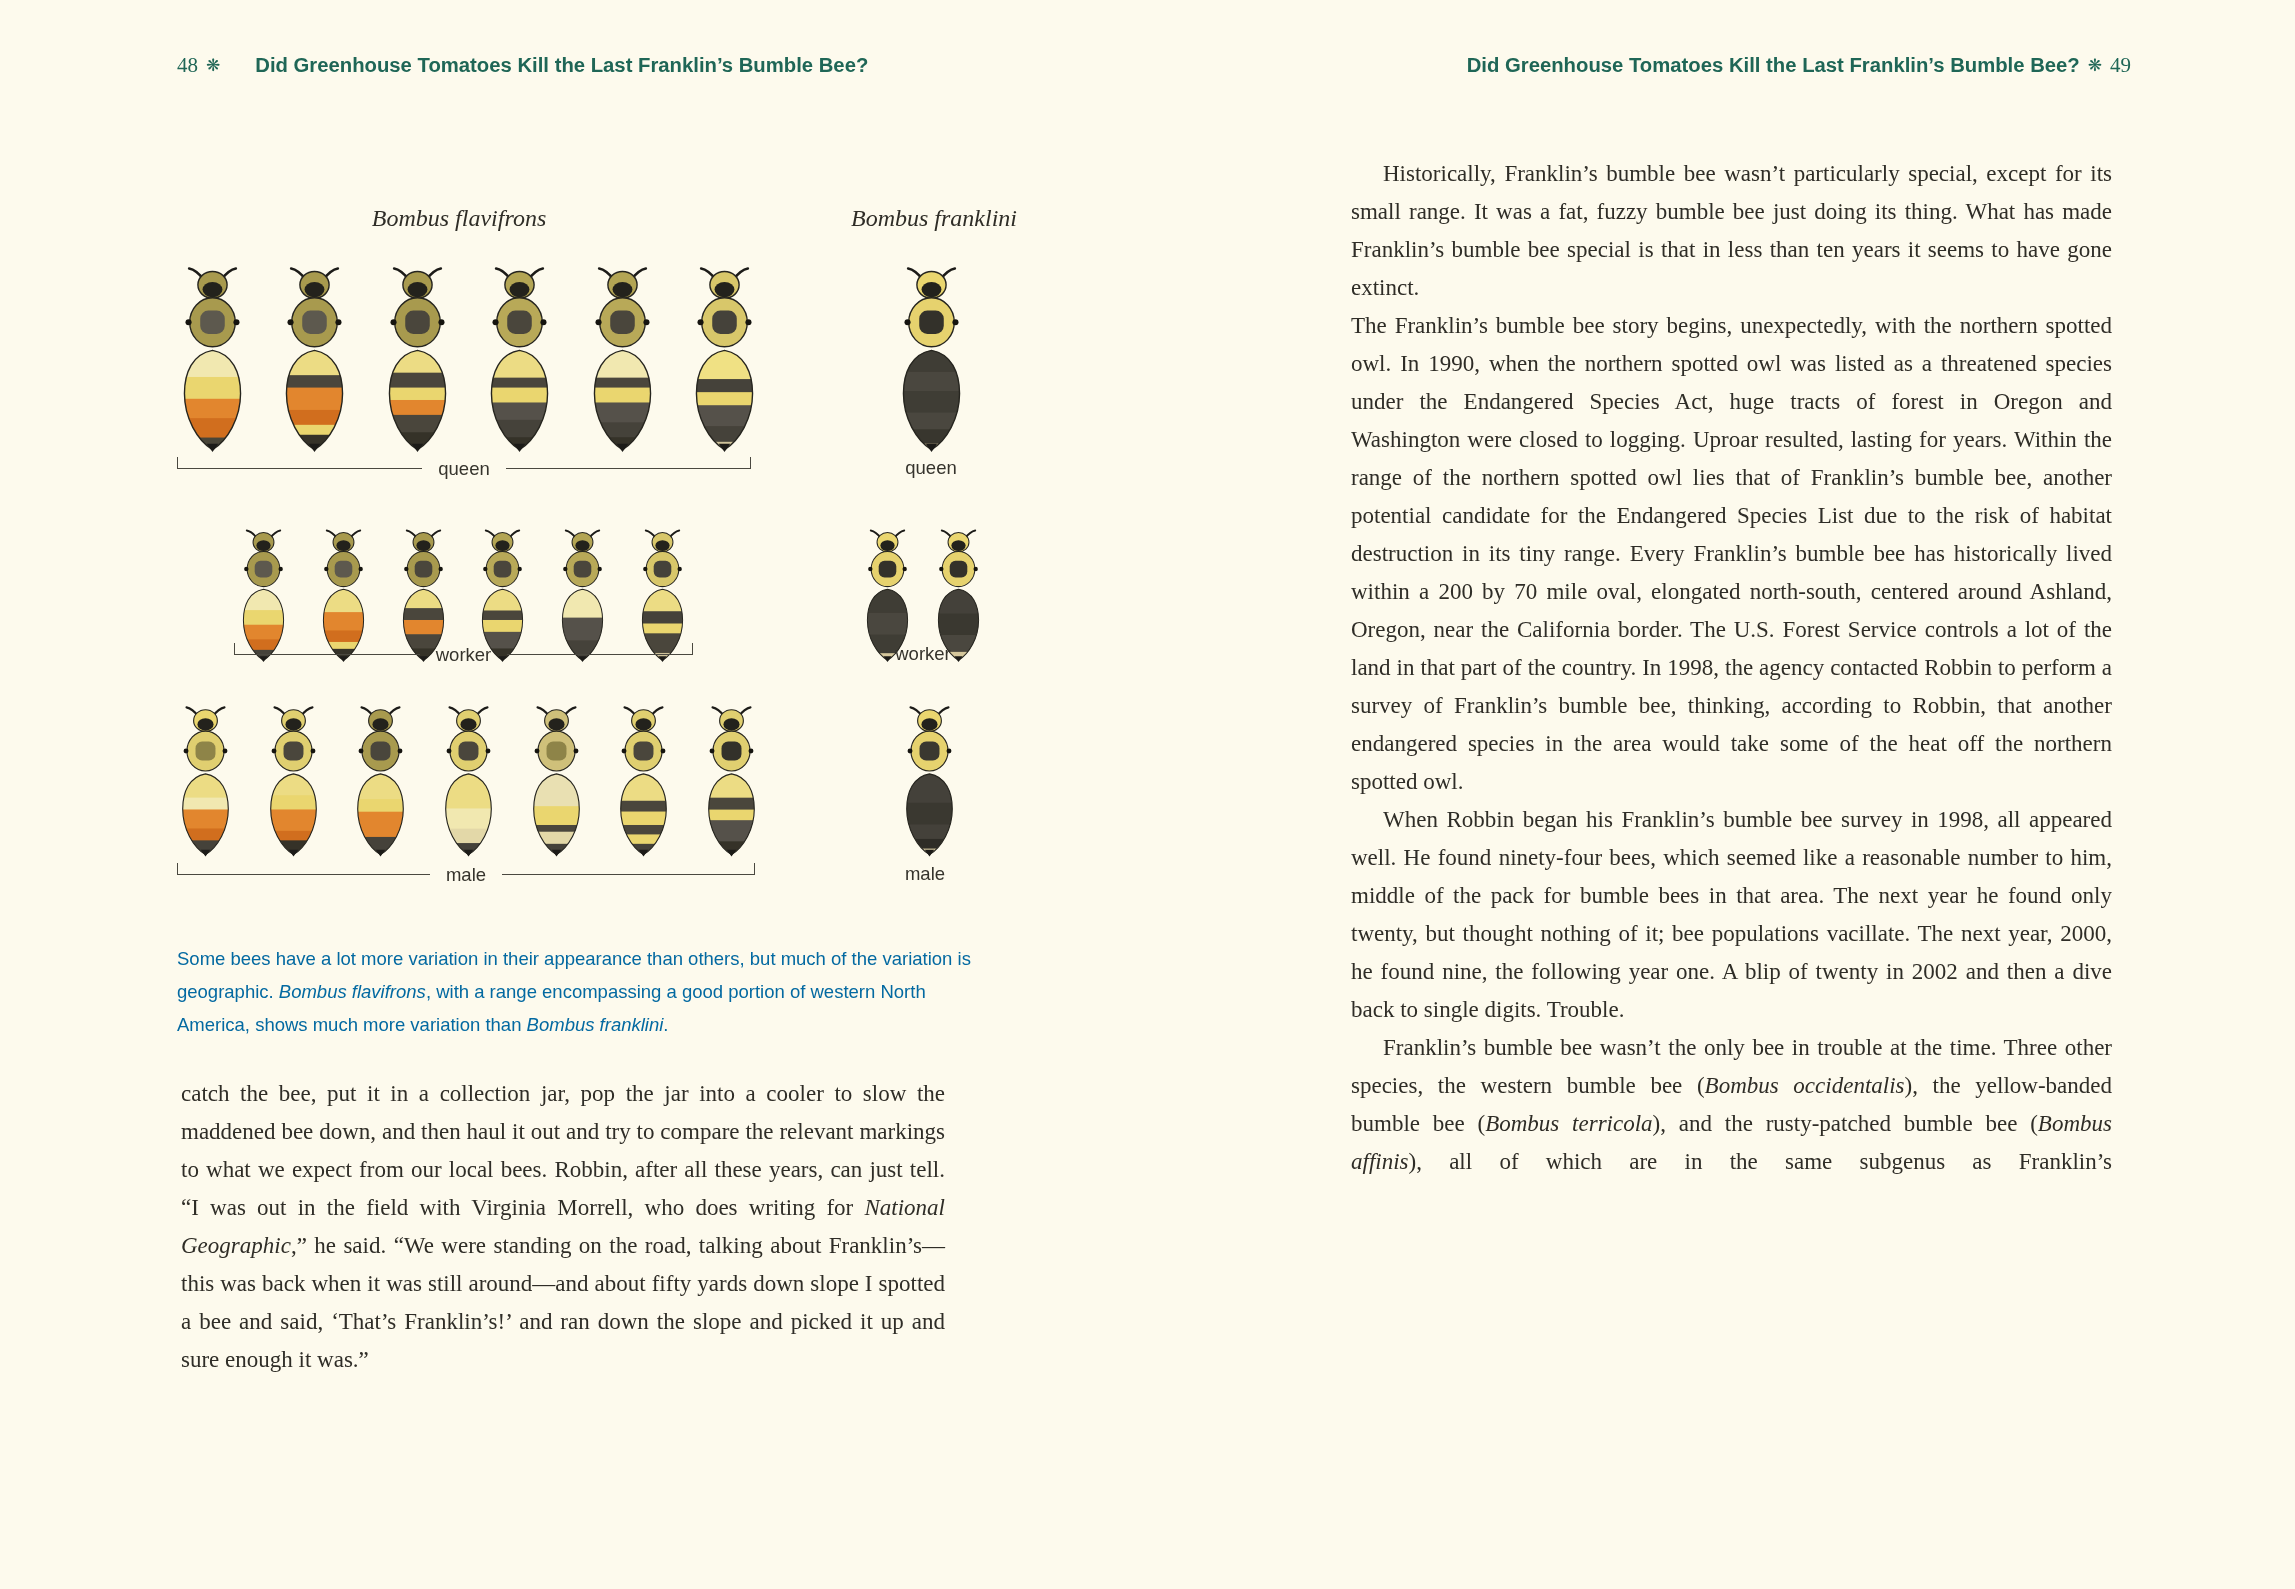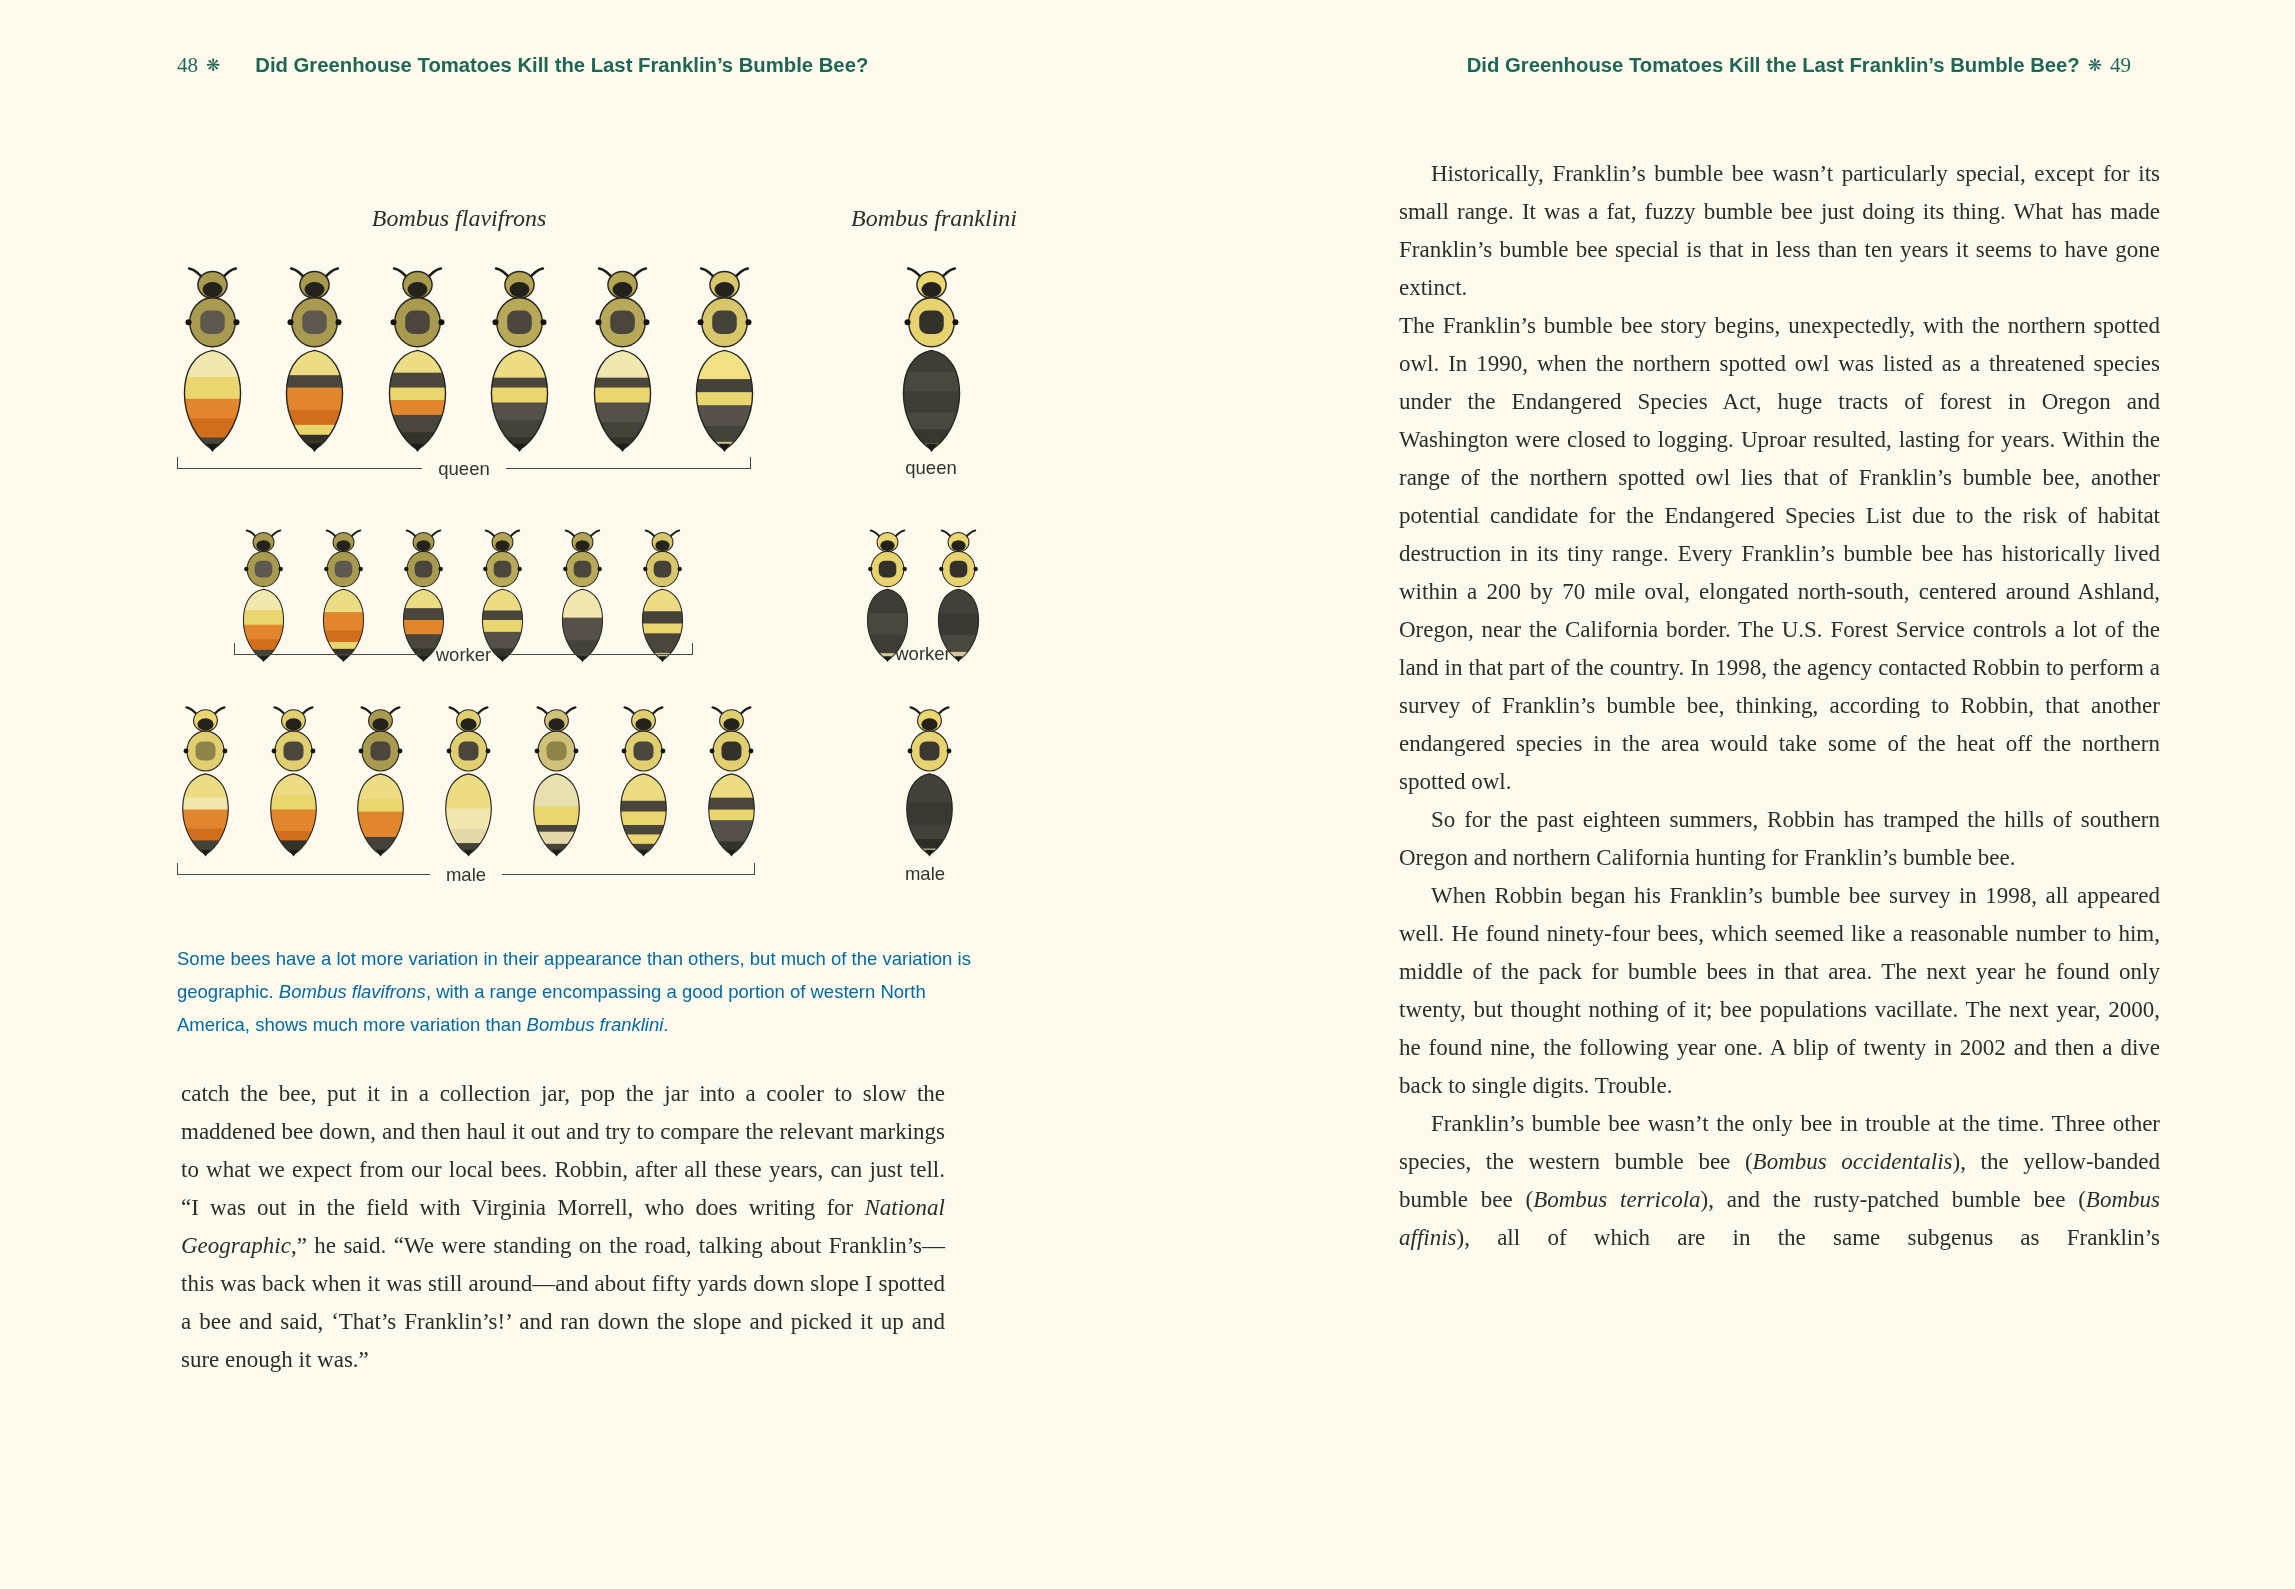--- a/index.html
+++ b/index.html
@@ -44,21 +44,21 @@
 
   
   .caption{
     position:absolute;left:177px;top:923px;width:803px;
     font:18.5px/33px "Liberation Sans",sans-serif;color:#0369a1;
   }
 
   
   .bodycol{font-size:23px;line-height:38px;text-align:justify;}
   #left-body{position:absolute;left:181px;top:1075px;width:764px;}
-  #right-col{position:absolute;left:1351px;top:155px;width:761px;margin-left:48px;}
+  #right-col{position:absolute;left:1351px;top:155px;width:761px;}
   .para{margin:0;}
   .para.indent{text-indent:32px;}
   .para.runs-on{text-align-last:justify;}
   .section-head{
     font:400 41px/48px "Liberation Serif",serif;color:#1f6656;
     margin:72px 0 8.8px 0;text-align:left;
   }
   i{font-style:italic;}
 </style>
 </head>
@@ -629,17 +629,16 @@
 
 <p class="caption"><span>Some bees have a lot more variation in their appearance than others, but much of the variation is geographic. </span><i>Bombus flavifrons</i><span>, with a range encompassing a good portion of western North America, shows much more variation than </span><i>Bombus franklini</i><span>.</span></p>
 
 <div class="bodycol" id="left-body">
   <p class="para"><span>catch the bee, put it in a collection jar, pop the jar into a cooler to slow the maddened bee down, and then haul it out and try to compare the relevant markings to what we expect from our local bees. Robbin, after all these years, can just tell. “I was out in the field with Virginia Morrell, who does writing for </span><i>National Geographic</i><span>,” he said. “We were standing on the road, talking about Franklin’s—this was back when it was still around—and about fifty yards down slope I spotted a bee and said, ‘That’s Franklin’s!’ and ran down the slope and picked it up and sure enough it was.”</span></p>
 </div>
 
 <div class="bodycol" id="right-col">
   <p class="para indent"><span>Historically, Franklin’s bumble bee wasn’t particularly special, except for its small range. It was a fat, fuzzy bumble bee just doing its thing. What has made Franklin’s bumble bee special is that in less than ten years it seems to have gone extinct.</span></p>
   <p class="para"><span>The Franklin’s bumble bee story begins, unexpectedly, with the northern spotted owl. In 1990, when the northern spotted owl was listed as a threatened species under the Endangered Species Act, huge tracts of forest in Oregon and Washington were closed to logging. Uproar resulted, lasting for years. Within the range of the northern spotted owl lies that of Franklin’s bumble bee, another potential candidate for the Endangered Species List due to the risk of habitat destruction in its tiny range. Every Franklin’s bumble bee has historically lived within a 200 by 70 mile oval, elongated north-south, centered around Ashland, Oregon, near the California border. The U.S. Forest Service controls a lot of the land in that part of the country. In 1998, the agency contacted Robbin to perform a survey of Franklin’s bumble bee, thinking, according to Robbin, that another endangered species in the area would take some of the heat off the northern spotted owl.</span></p>
-  <p class="para indent"><span>So for the past eighteen summers, Robbin has tramped the hills of southern Oregon and northern California hunting for Franklin’s bumble bee.</span></p>
   <p class="para indent"><span>When Robbin began his Franklin’s bumble bee survey in 1998, all appeared well. He found ninety-four bees, which seemed like a reasonable number to him, middle of the pack for bumble bees in that area. The next year he found only twenty, but thought nothing of it; bee populations vacillate. The next year, 2000, he found nine, the following year one. A blip of twenty in 2002 and then a dive back to single digits. Trouble.</span></p>
   <p class="para indent runs-on"><span>Franklin’s bumble bee wasn’t the only bee in trouble at the time. Three other species, the western bumble bee (</span><i>Bombus occidentalis</i><span>), the yellow-banded bumble bee (</span><i>Bombus terricola</i><span>), and the rusty-patched bumble bee (</span><i>Bombus affinis</i><span>), all of which are in the same subgenus as Franklin’s</span></p>
 </div>
 
 
 </body></html>

